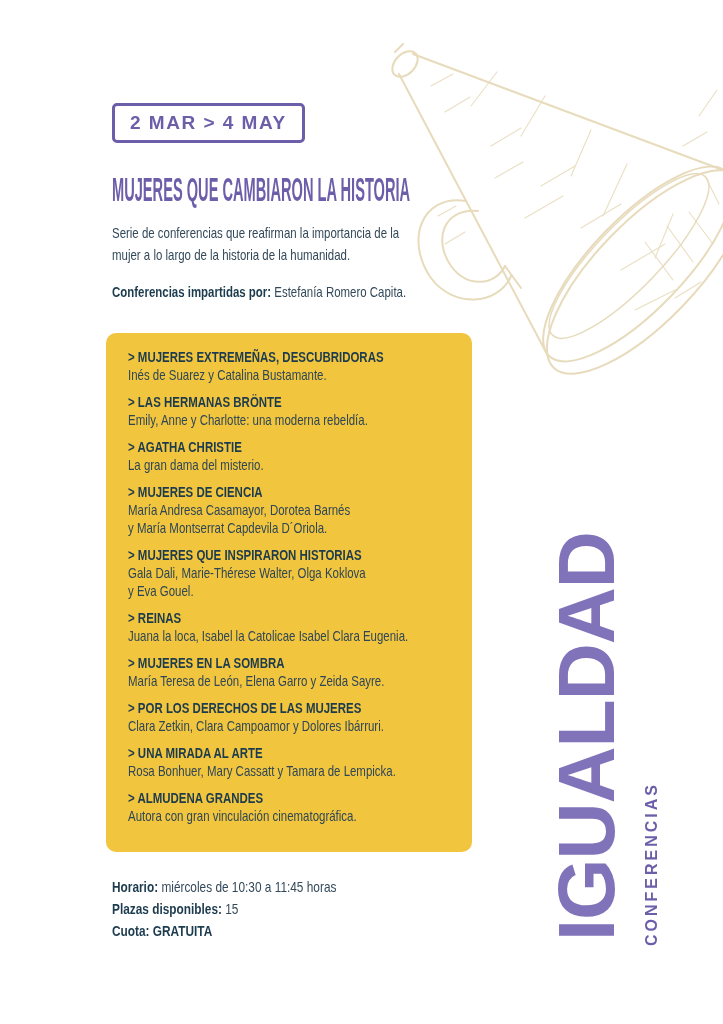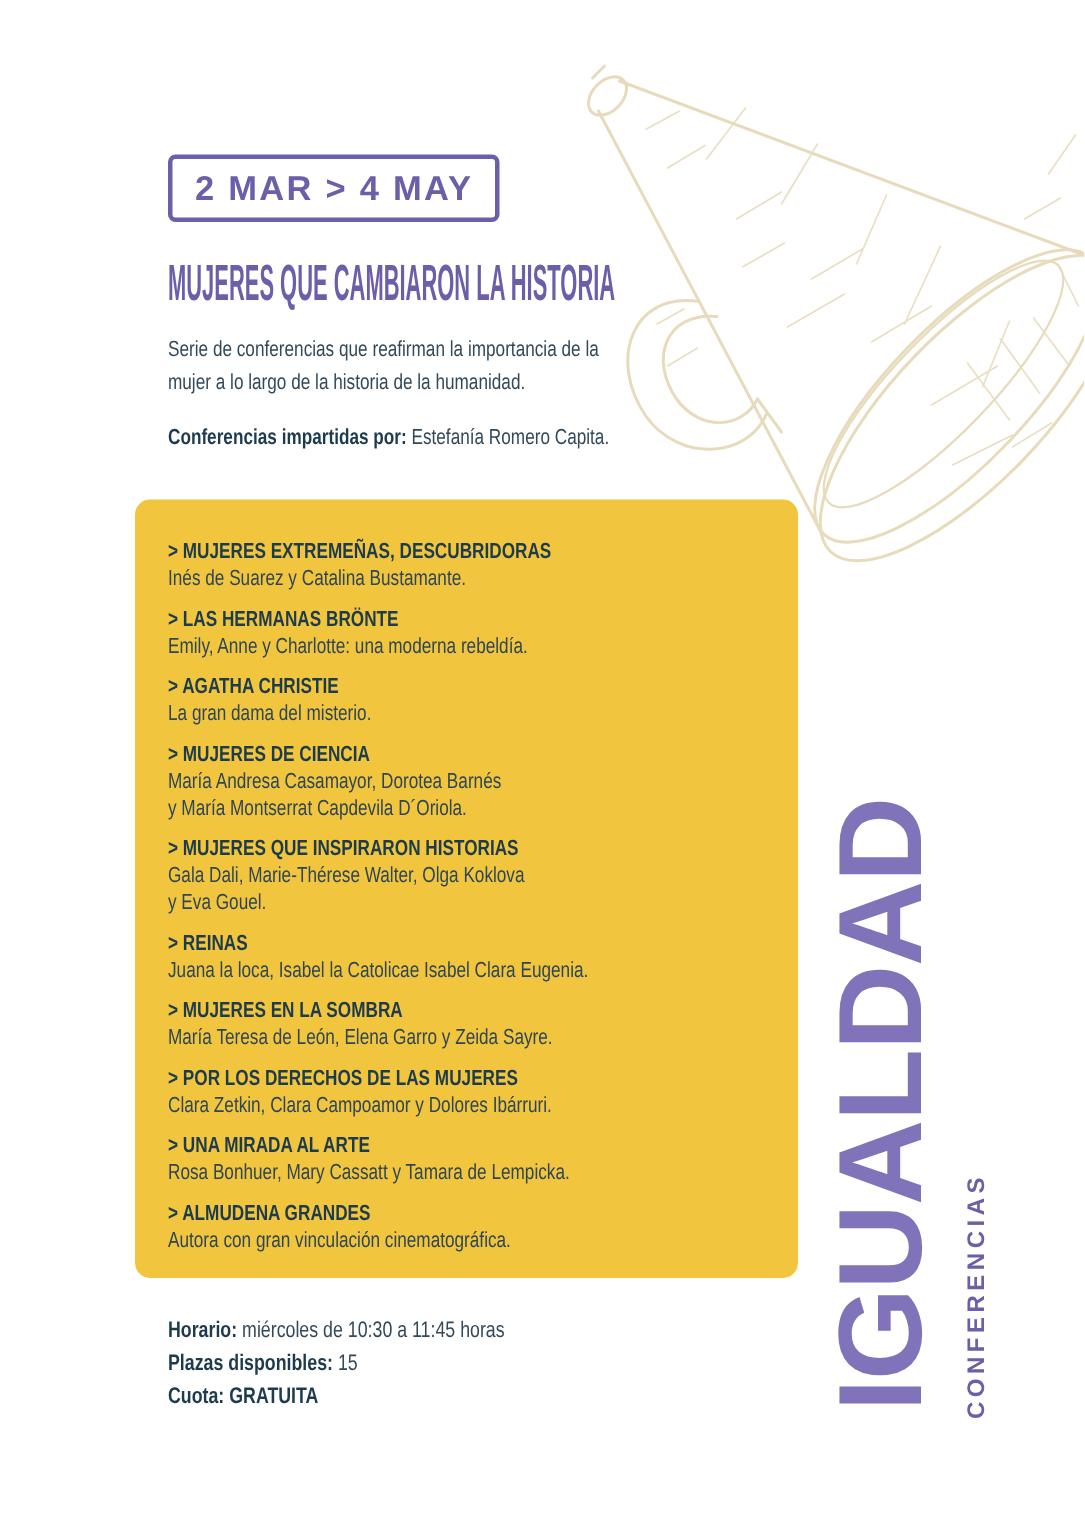--- a/index.html
+++ b/index.html
@@ -7,44 +7,44 @@
     position:relative;width:723px;height:1024px;background:#ffffff;overflow:hidden;
     font-family:"Liberation Sans", sans-serif;
   }
   .art{position:absolute;left:383px;top:26px;width:340px;height:364px;z-index:0;}
   .content{position:absolute;inset:0;z-index:1;}
 
   .badge{
     position:absolute;left:112px;top:103px;
     border:3px solid var(--purple,#6c5ea9);border-radius:5px;
     padding:6px 15px;color:var(--purple,#6c5ea9);
-    font-size:23px;font-weight:bold;letter-spacing:1.5px;white-space:nowrap;
+    font-size:19px;font-weight:bold;letter-spacing:1.5px;white-space:nowrap;
     background:rgba(255,255,255,.6);
   }
   .title{
     position:absolute;left:112px;top:170px;
     color:var(--purple,#6c5ea9);font-size:34px;font-weight:bold;
     white-space:nowrap;transform:scaleX(0.43);transform-origin:left top;
   }
   .desc{
     position:absolute;left:112px;top:222px;width:430px;
     color:var(--dark-text,#33495a);font-size:14.5px;line-height:22px;
     white-space:pre-line;transform:scaleX(0.79);transform-origin:left top;
   }
   .speaker{
     position:absolute;left:112px;top:284px;width:430px;
     color:var(--dark-text,#33495a);font-size:14.5px;
     white-space:nowrap;transform:scaleX(0.79);transform-origin:left top;
   }
   .speaker b{color:var(--dark-heading,#1c3b4e);}
 
   .sessions-box{
-    position:absolute;left:90px;top:333px;width:442px;height:519px;
+    position:absolute;left:106px;top:333px;width:366px;height:519px;
     background:var(--yellow,#f2c53e);border-radius:10px;
-    padding:26px 0 0 22px;box-sizing:border-box;overflow:hidden;
+    padding:15px 0 0 22px;box-sizing:border-box;overflow:hidden;
   }
   .sessions-inner{width:430px;transform:scaleX(0.79);transform-origin:left top;}
   .session{margin-bottom:9px;}
   .session-title{
     color:var(--dark-heading,#1c3b4e);font-weight:bold;font-size:14.5px;line-height:18px;
     white-space:nowrap;
   }
   .session-speakers{
     color:#2e4656;font-size:14.5px;line-height:18px;white-space:pre-line;
   }

